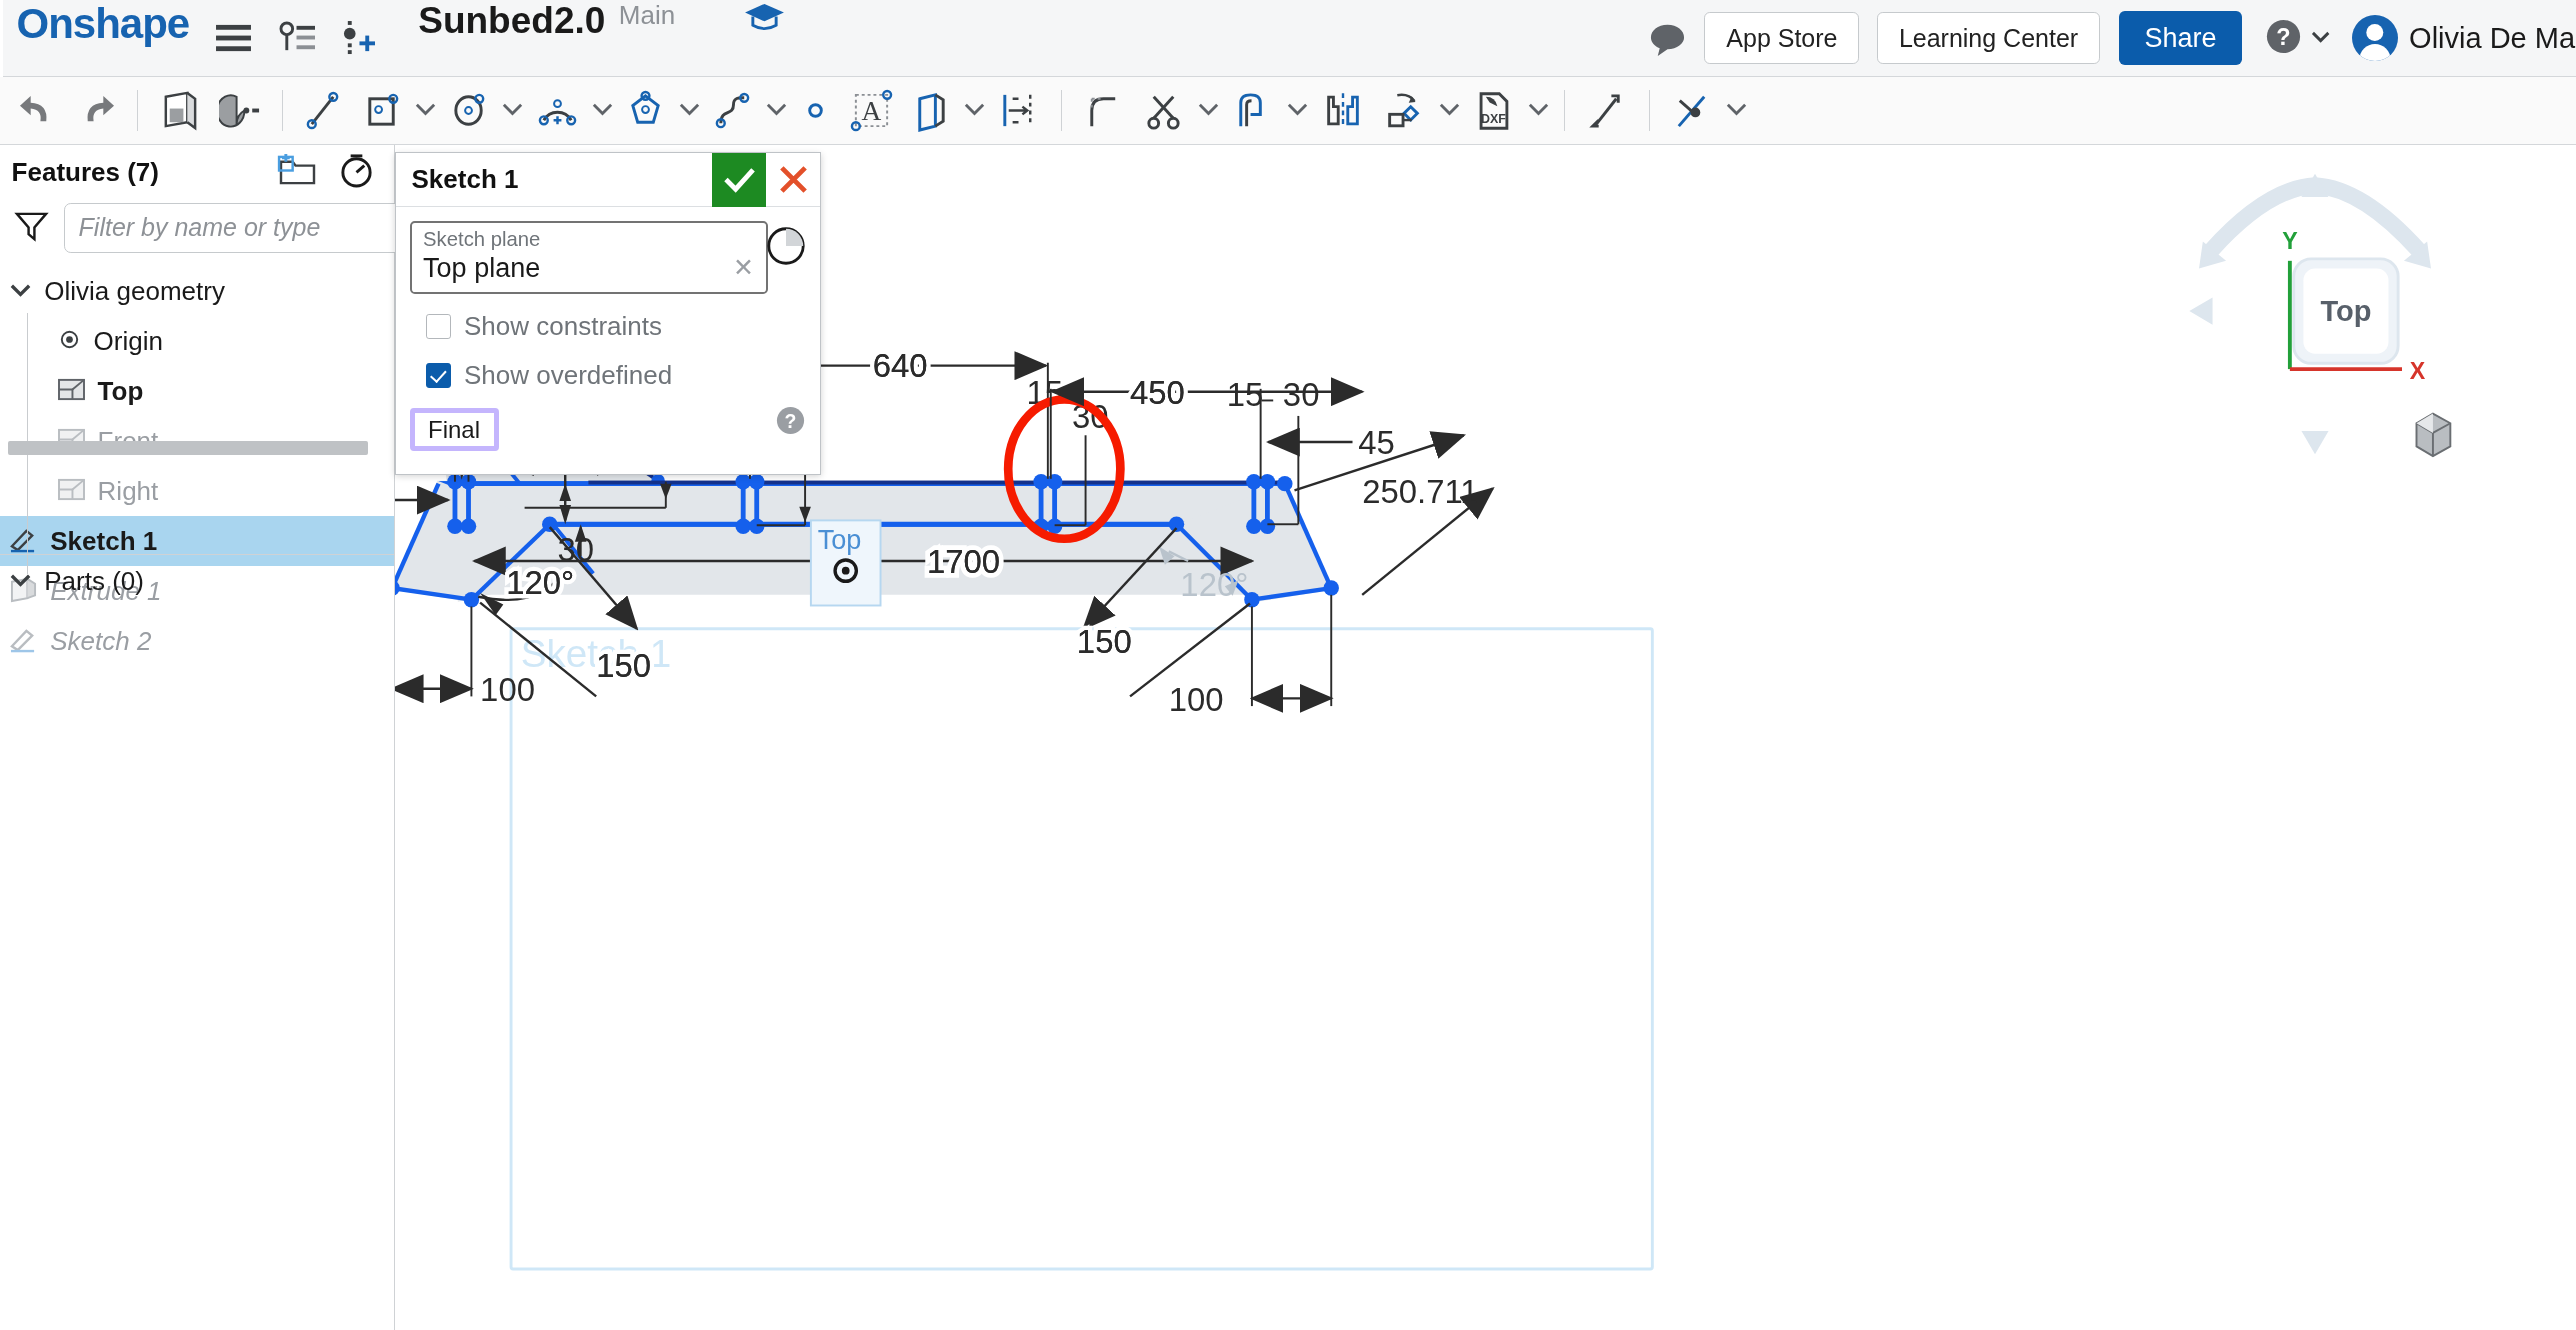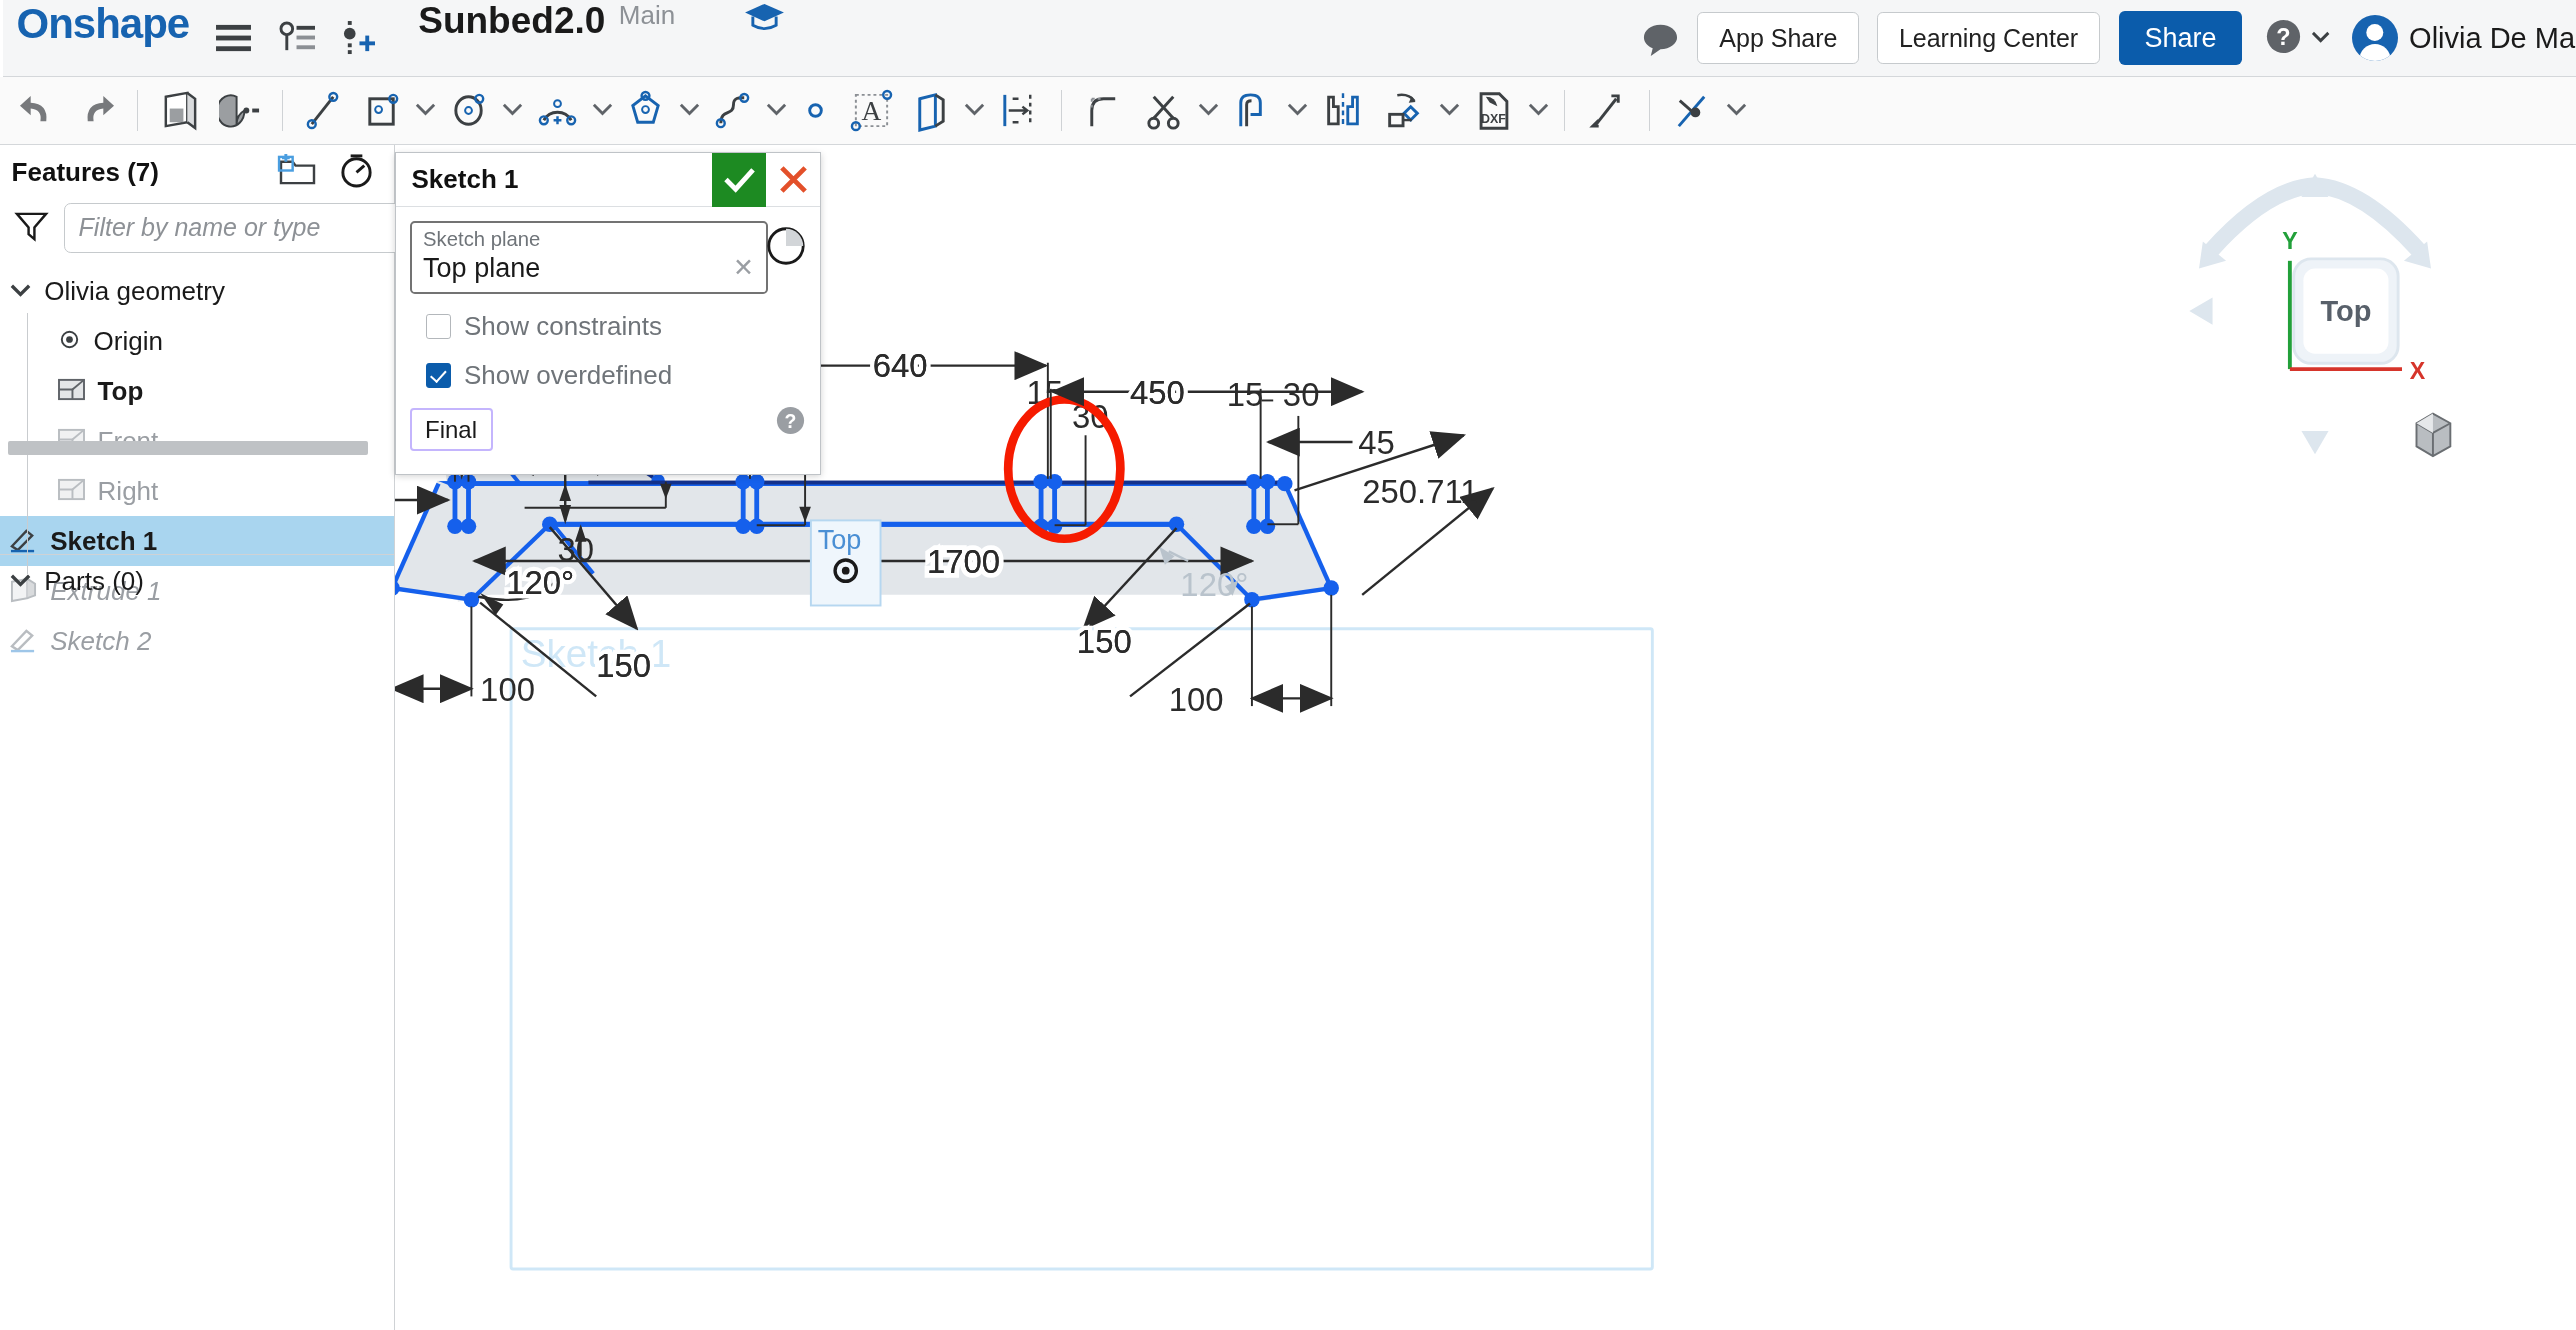--- a/index.html
+++ b/index.html
@@ -132,21 +132,21 @@
     flex: 0 0 auto;
   }
   .cbox.on { background: #0b5cab; border-color: #0b5cab; position: relative; }
   .cbox.on::after {
     content: ""; position: absolute; left: 7.7px; top: 2.9px; width: 6.8px; height: 12.6px;
     border: solid #fff; border-width: 0 2.9px 2.9px 0; transform: rotate(42deg);
   }
   .cb-label { font-size: 26px; color: #6f7479; margin-left: 13.5px; }
   .final-btn {
     margin-top: 17.4px; display: inline-flex; align-items: center; justify-content: center;
-    height: 43px; padding: 0 13.5px; border: 2px solid #c4b5fd; border-radius: 3.9px;
+    height: 43px; padding: 0 13.5px; border: 5px solid #c4b5fd; border-radius: 3.9px;
     background: #fff; font-size: 24px; color: #1a1a1a; cursor: pointer;
   }
   .sk-help { position: absolute; right: 13.5px; bottom: 9.7px; cursor: pointer; }
 
   
   .canvas {
     position: absolute; left: 395px; top: 145px; width: 2181px; height: 1186px;
     background: #ffffff; overflow: hidden;
   }
   .canvas svg { display: block; }
@@ -201,21 +201,21 @@
         <path d="M10 17 L10 26 Q22 33 34 26 L34 17" fill="none" stroke="#1763b0" stroke-width="3"></path>
       </svg>
   </div>
 
   <div class="tb-right">
     <div class="tb-icon">
       <svg width="39" height="39" viewBox="0 0 40 40">
           <path d="M20 6 C10 6 3 12 3 19 C3 24 7 28 12 30 L10 38 L20 31 C30 31 37 25 37 19 C37 12 30 6 20 6 Z" fill="#5f6368"></path>
         </svg>
     </div>
-    <div class="pill-btn">App Share</div>
+    <div class="pill-btn">App Store</div>
     <div class="pill-btn">Learning Center</div>
     <div class="share-btn">Share</div>
     <div class="help-wrap">
       <span>
         <svg width="41" height="41" viewBox="0 0 42 42">
             <circle cx="21" cy="21" r="17" fill="#5f6368"></circle>
             <text x="21" y="30" text-anchor="middle" font-size="24" font-weight="bold" fill="#fff" font-family="Liberation Sans, sans-serif">?</text>
           </svg>
       </span>
       <span class="caret-sm">

